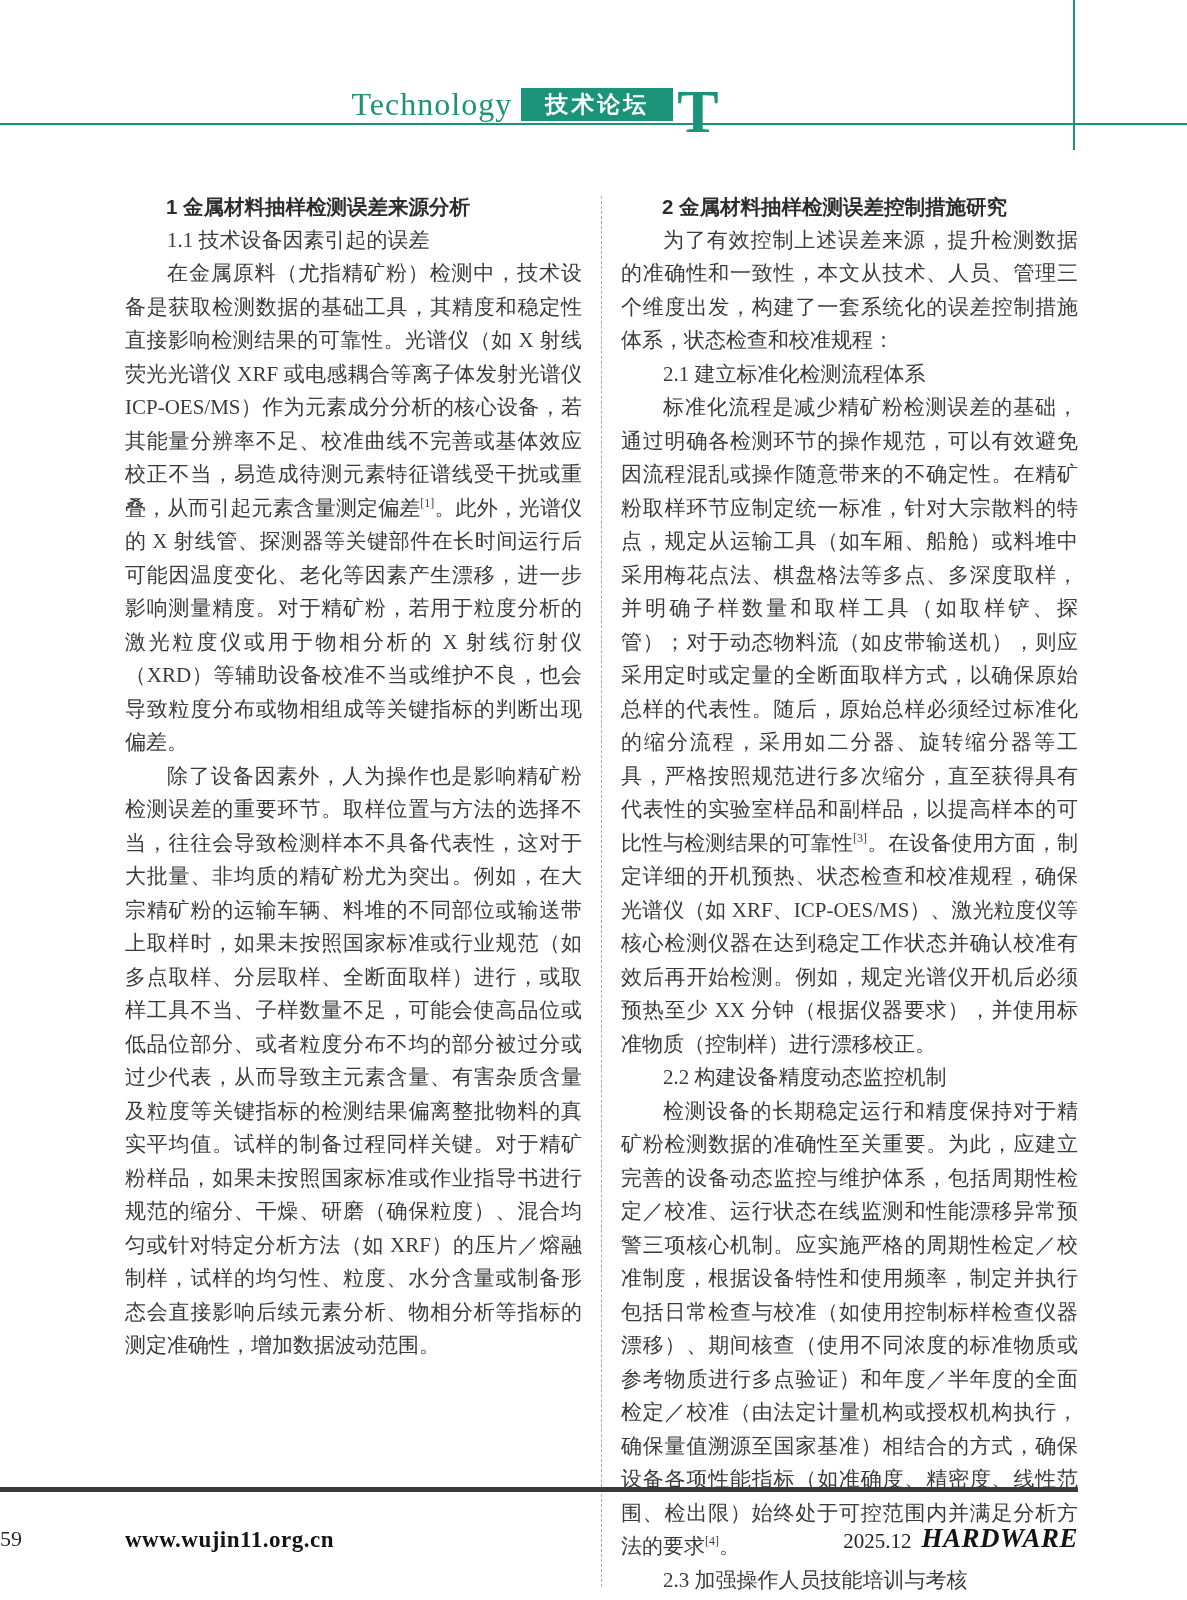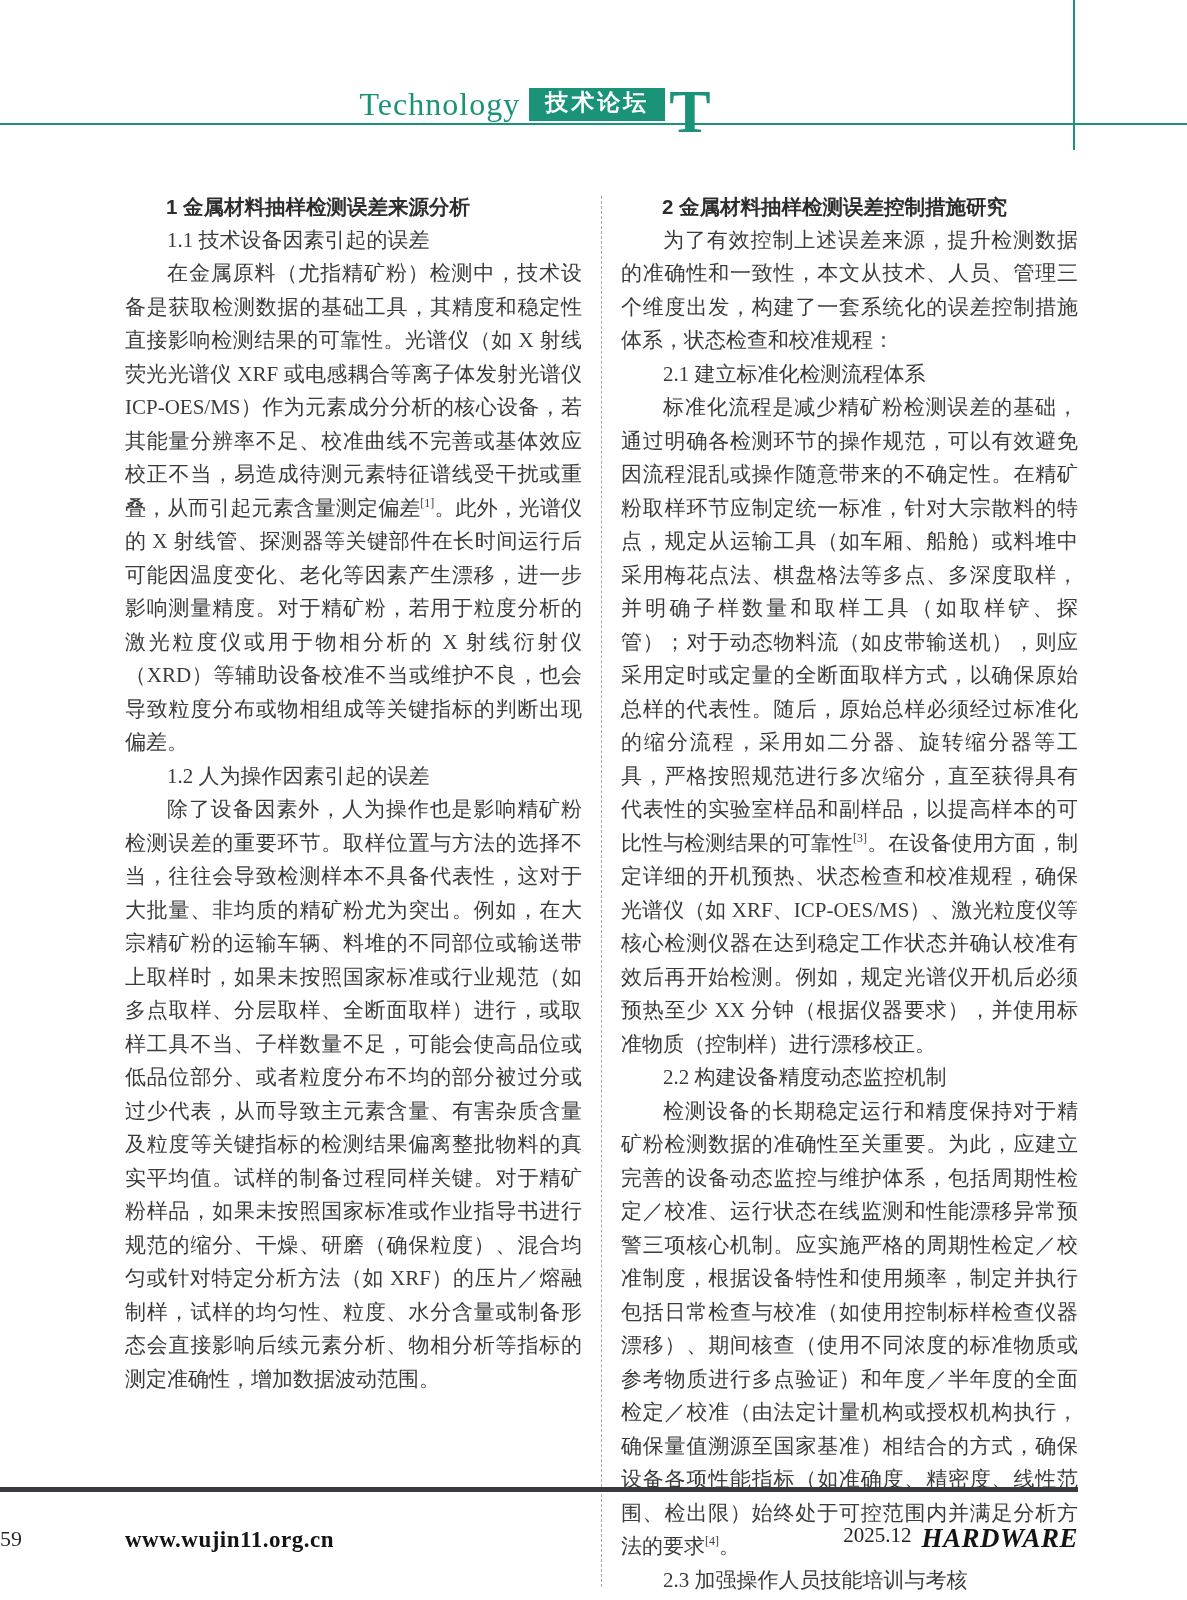--- a/index.html
+++ b/index.html
@@ -6,59 +6,58 @@
   body{
     width:1187px;height:1600px;position:relative;background:#ffffff;
     font-family:"Liberation Serif","DejaVu Serif",serif;
     color:#3b3b3b;overflow:hidden;
   }
   
   .header-rule{position:absolute;top:123px;left:0;width:1187px;height:2px;background:#1a9379;}
   .vert-rule{position:absolute;top:0;left:1073px;width:2px;height:150px;background:#1a9379;}
   .header-brand{position:absolute;top:84px;left:0;width:1070px;display:flex;justify-content:center;align-items:center;}
   .brand-en{color:#1a9379;font-size:32px;line-height:32px;letter-spacing:1px;}
-  .brand-zh{background:#1a9379;color:#ffffff;font-family:Liberation Mono, monospace;
-    font-weight:bold;font-size:23px;line-height:23px;padding:5px 16px;margin-left:9px;letter-spacing:3px;white-space:nowrap;}
+  .brand-zh{background:#1a9379;color:#ffffff;font-family:Liberation Serif, serif;
+    font-weight:bold;font-size:23px;line-height:23px;padding:5px 24px;margin-left:9px;letter-spacing:3px;white-space:nowrap;}
   .brand-t{color:#1a9379;font-size:62px;line-height:40px;font-weight:bold;margin-left:4px;position:relative;top:7px;}
   
   .content{position:absolute;top:190px;left:125px;width:953px;display:flex;align-items:stretch;}
   .col{width:457px;}
   .col-divider{width:0;border-left:1px dashed #a8a8a8;margin:6px 19px 10px 19px;}
   .block{font-size:21px;line-height:33.5px;text-align:justify;margin:0;}
   .block.para{text-indent:2em;}
   .block.para-flush{text-indent:0;}
   .block.heading1{text-indent:2em;font-weight:bold;font-family:"Liberation Sans","DejaVu Sans",sans-serif;font-size:20.5px;color:#2e2e2e;}
   .block.heading2{text-indent:2em;}
   .block sup{font-size:12px;vertical-align:super;line-height:0;}
   
   .footer-rule{position:absolute;top:1487px;left:0;width:1078px;height:5px;background:#3a3a3e;}
   .footer{position:absolute;top:1523px;left:0;width:1187px;height:40px;}
   .footer-site{position:absolute;left:125px;top:4px;font-weight:bold;font-size:23px;color:#141414;letter-spacing:0.5px;}
   .footer-page{position:absolute;left:0;top:3px;width:1187px;text-align:left;font-size:22px;color:#2a2a2a;}
-  .footer-right{position:absolute;right:109px;top:0;display:flex;align-items:flex-start;}
+  .footer-right{position:absolute;right:109px;top:0;display:flex;align-items:flex-end;}
   .footer-issue{font-size:21px;color:#222222;margin-right:10px;}
   .footer-mag{font-size:27px;font-weight:bold;font-style:italic;color:#141414;letter-spacing:0.5px;}
 </style>
 </head>
 <body>
 
 <div class="header-rule"></div>
 <div class="vert-rule"></div>
 <div class="header-brand">
   <span class="brand-en">Technology</span>
   <span class="brand-zh">技术论坛</span>
   <span class="brand-t">T</span>
 </div>
 
 <div class="content">
   <div class="col">
       <p class="block heading1">1 金属材料抽样检测误差来源分析</p>
       <p class="block heading2">1.1 技术设备因素引起的误差</p>
       <p class="block para">在金属原料（尤指精矿粉）检测中，技术设备是获取检测数据的基础工具，其精度和稳定性直接影响检测结果的可靠性。光谱仪（如 X 射线荧光光谱仪 XRF 或电感耦合等离子体发射光谱仪 ICP-OES/MS）作为元素成分分析的核心设备，若其能量分辨率不足、校准曲线不完善或基体效应校正不当，易造成待测元素特征谱线受干扰或重叠，从而引起元素含量测定偏差<sup>[1]</sup>。此外，光谱仪的 X 射线管、探测器等关键部件在长时间运行后可能因温度变化、老化等因素产生漂移，进一步影响测量精度。对于精矿粉，若用于粒度分析的激光粒度仪或用于物相分析的 X 射线衍射仪（XRD）等辅助设备校准不当或维护不良，也会导致粒度分布或物相组成等关键指标的判断出现偏差。</p>
-      <p class="block heading2">1.2 人为操作因素引起的误差</p>
       <p class="block para">除了设备因素外，人为操作也是影响精矿粉检测误差的重要环节。取样位置与方法的选择不当，往往会导致检测样本不具备代表性，这对于大批量、非均质的精矿粉尤为突出。例如，在大宗精矿粉的运输车辆、料堆的不同部位或输送带上取样时，如果未按照国家标准或行业规范（如多点取样、分层取样、全断面取样）进行，或取样工具不当、子样数量不足，可能会使高品位或低品位部分、或者粒度分布不均的部分被过分或过少代表，从而导致主元素含量、有害杂质含量及粒度等关键指标的检测结果偏离整批物料的真实平均值。试样的制备过程同样关键。对于精矿粉样品，如果未按照国家标准或作业指导书进行规范的缩分、干燥、研磨（确保粒度）、混合均匀或针对特定分析方法（如 XRF）的压片／熔融制样，试样的均匀性、粒度、水分含量或制备形态会直接影响后续元素分析、物相分析等指标的测定准确性，增加数据波动范围。</p>
     </div>
   <div class="col-divider"></div>
   <div class="col">
       <p class="block heading1">2 金属材料抽样检测误差控制措施研究</p>
       <p class="block para">为了有效控制上述误差来源，提升检测数据的准确性和一致性，本文从技术、人员、管理三个维度出发，构建了一套系统化的误差控制措施体系，状态检查和校准规程：</p>
       <p class="block heading2">2.1 建立标准化检测流程体系</p>
       <p class="block para">标准化流程是减少精矿粉检测误差的基础，通过明确各检测环节的操作规范，可以有效避免因流程混乱或操作随意带来的不确定性。在精矿粉取样环节应制定统一标准，针对大宗散料的特点，规定从运输工具（如车厢、船舱）或料堆中采用梅花点法、棋盘格法等多点、多深度取样，并明确子样数量和取样工具（如取样铲、探管）；对于动态物料流（如皮带输送机），则应采用定时或定量的全断面取样方式，以确保原始总样的代表性。随后，原始总样必须经过标准化的缩分流程，采用如二分器、旋转缩分器等工具，严格按照规范进行多次缩分，直至获得具有代表性的实验室样品和副样品，以提高样本的可比性与检测结果的可靠性<sup>[3]</sup>。在设备使用方面，制定详细的开机预热、状态检查和校准规程，确保光谱仪（如 XRF、ICP-OES/MS）、激光粒度仪等核心检测仪器在达到稳定工作状态并确认校准有效后再开始检测。例如，规定光谱仪开机后必须预热至少 XX 分钟（根据仪器要求），并使用标准物质（控制样）进行漂移校正。</p>
       <p class="block heading2">2.2 构建设备精度动态监控机制</p>
       <p class="block para">检测设备的长期稳定运行和精度保持对于精矿粉检测数据的准确性至关重要。为此，应建立完善的设备动态监控与维护体系，包括周期性检定／校准、运行状态在线监测和性能漂移异常预警三项核心机制。应实施严格的周期性检定／校准制度，根据设备特性和使用频率，制定并执行包括日常检查与校准（如使用控制标样检查仪器漂移）、期间核查（使用不同浓度的标准物质或参考物质进行多点验证）和年度／半年度的全面检定／校准（由法定计量机构或授权机构执行，确保量值溯源至国家基准）相结合的方式，确保设备各项性能指标（如准确度、精密度、线性范围、检出限）始终处于可控范围内并满足分析方法的要求<sup>[4]</sup>。</p>

